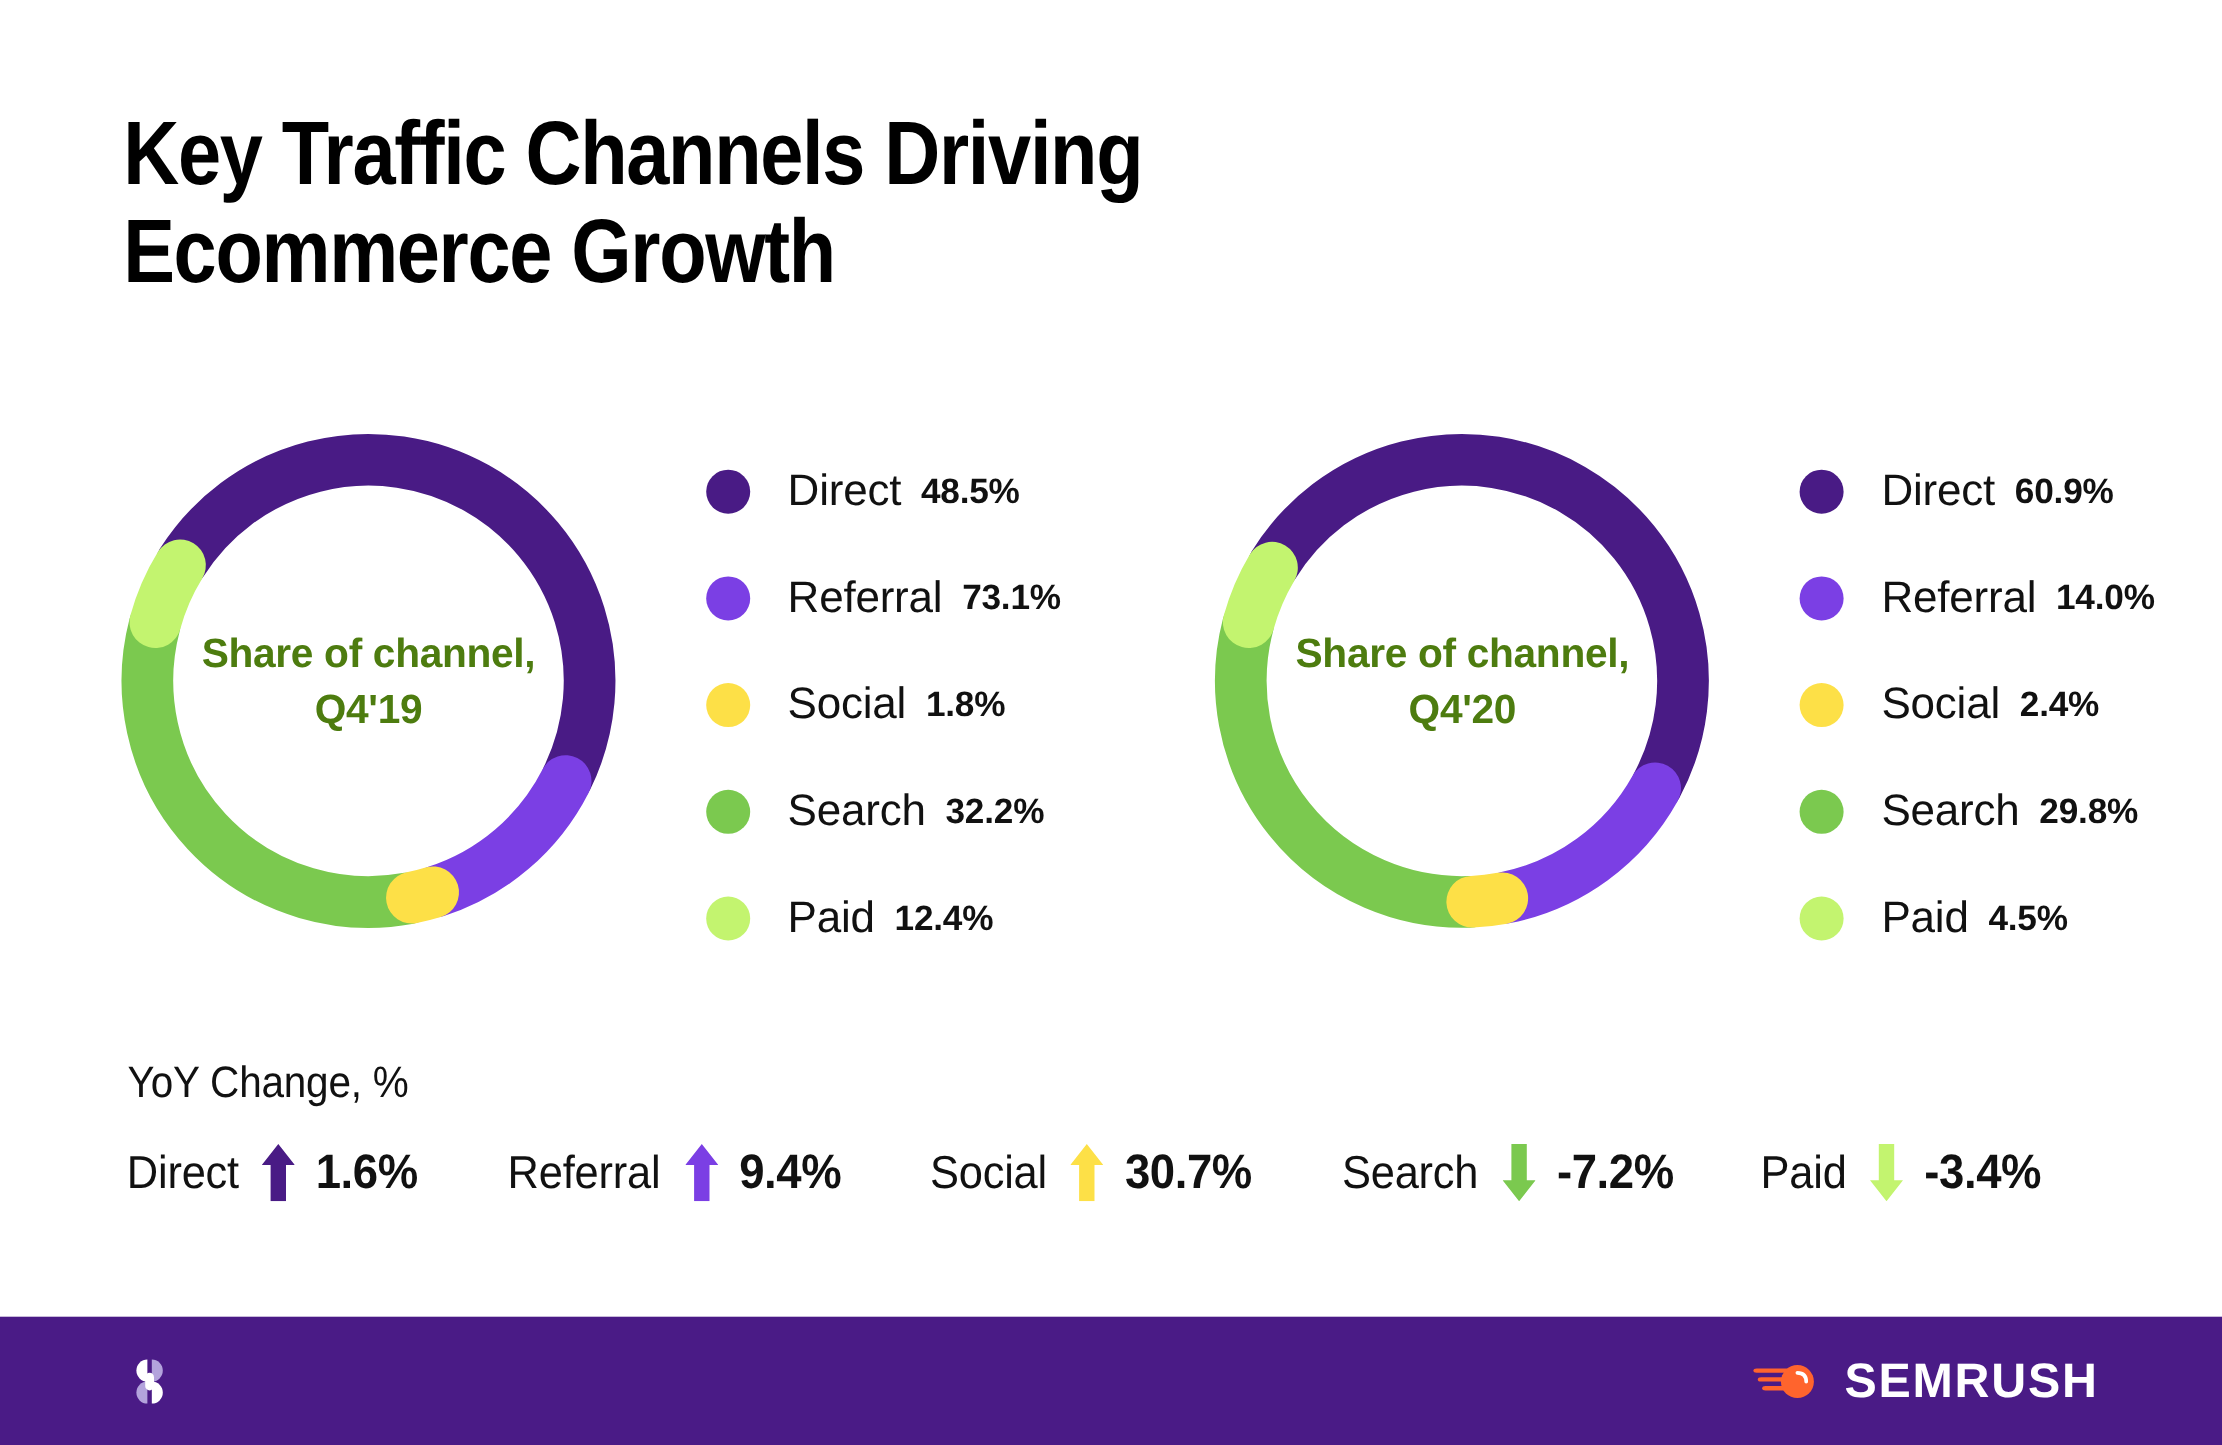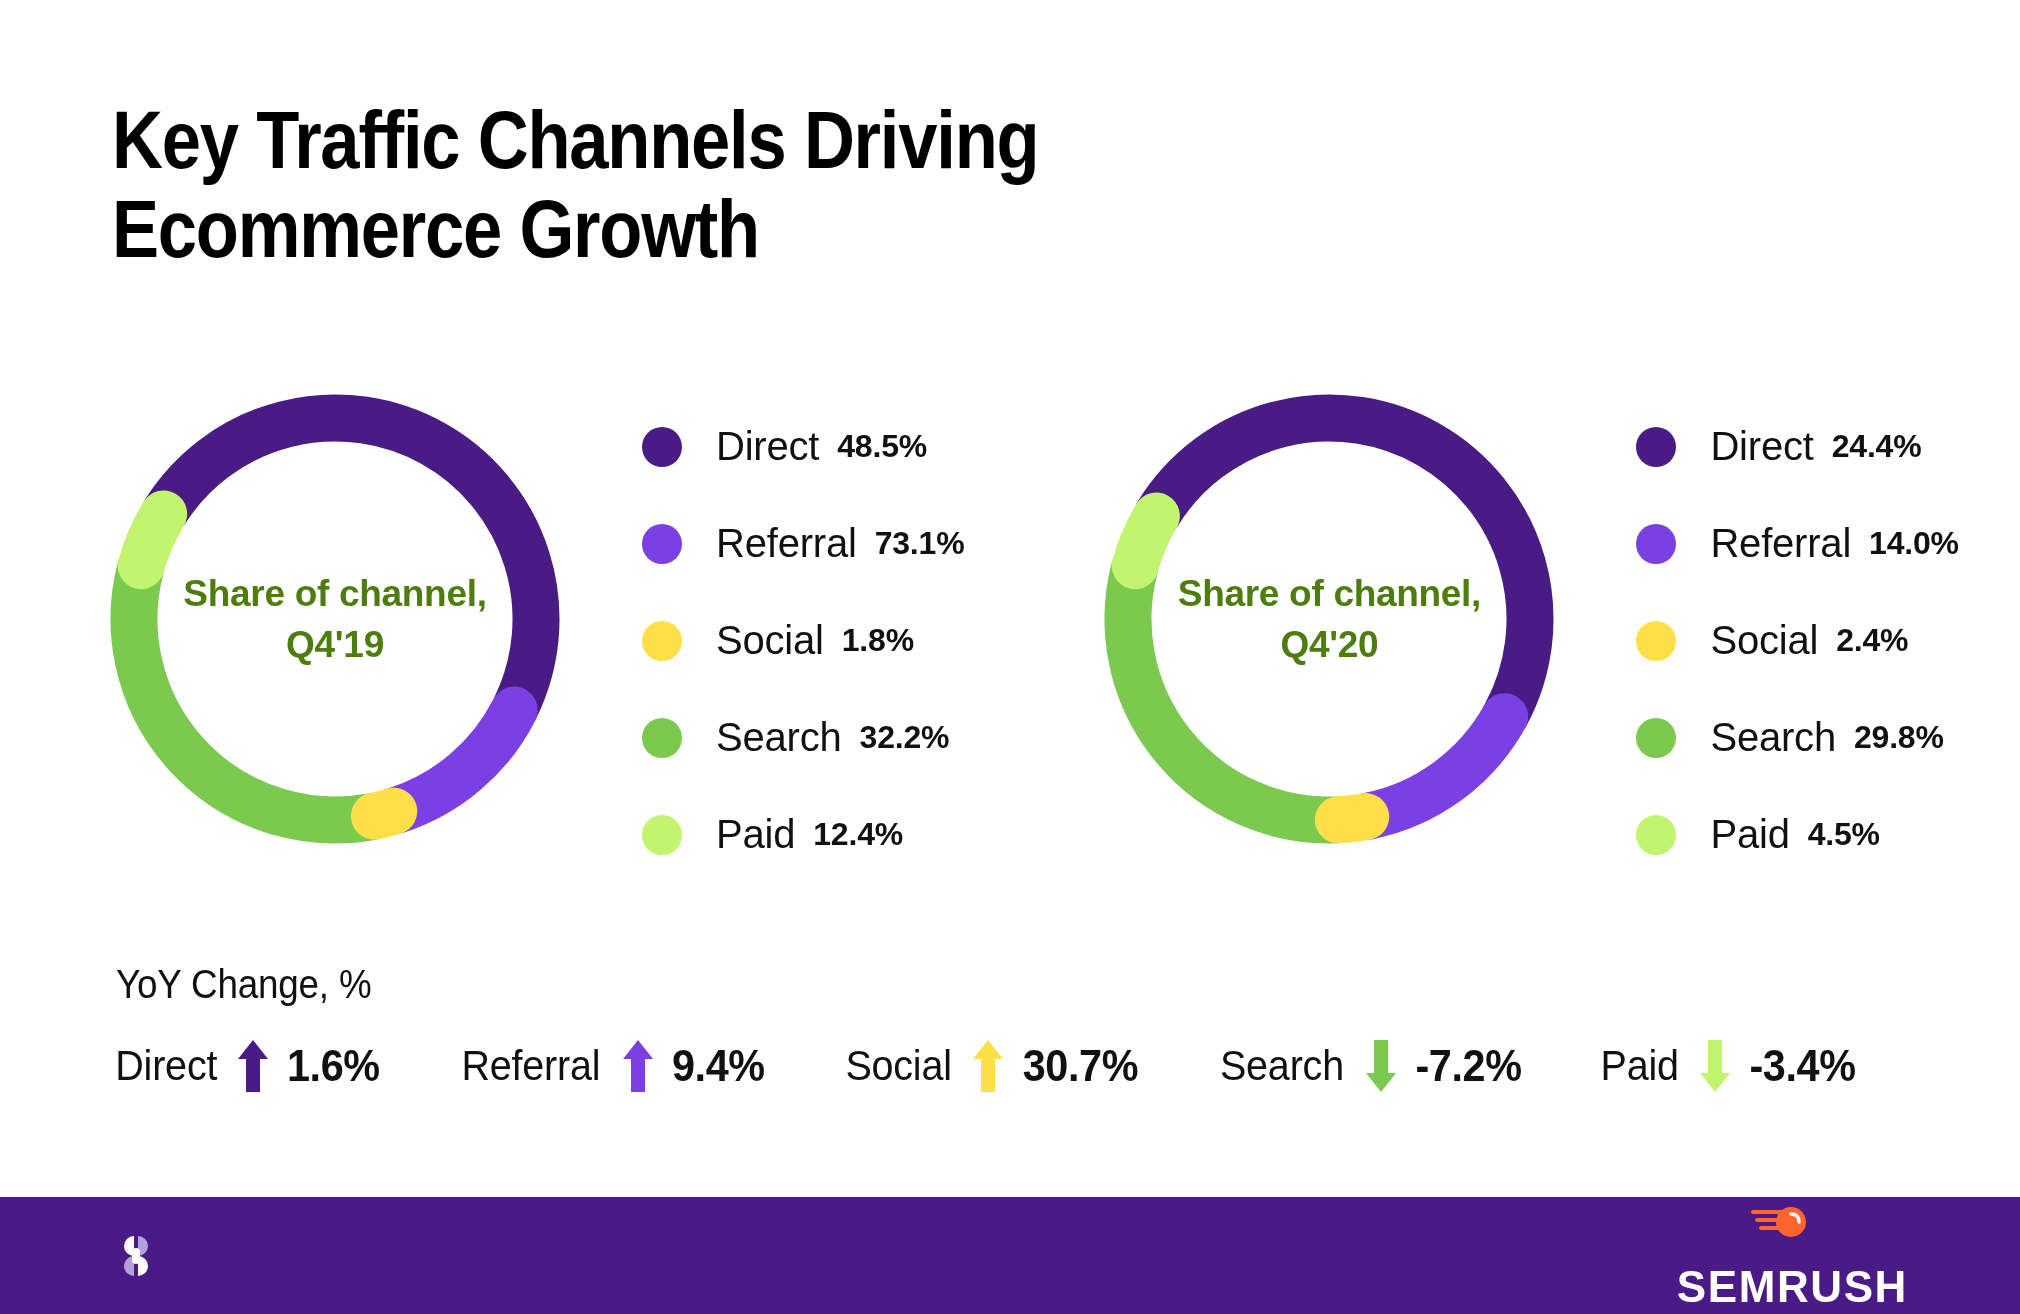--- a/index.html
+++ b/index.html
@@ -196,21 +196,20 @@
   #apptopia-word {
     margin-left: 22px;
     font-size: 50px;
     color: #ffffff;
     letter-spacing: 0.5px;
     font-weight: 400;
   }
 
   #semrush-logo {
     display: flex;
-    flex-direction: column;
     align-items: center;
     margin-right: 112px;
   }
   #semrush-mark { width: 62px; height: 44px; flex: 0 0 62px; }
   #semrush-mark svg { display: block; width: 62px; height: 44px; }
   #semrush-word {
     margin-left: 22px;
     font-size: 44px;
     font-weight: bold;
     color: #ffffff;
@@ -287,21 +286,21 @@
         <div class="donut-center">
           <div class="donut-center-line">Share of channel,</div>
           <div class="donut-center-line">Q4'20</div>
         </div>
       </div>
 
       <div class="legend" id="legend-1">
         <div class="legend-row">
           <span class="legend-dot" style="background: rgb(73, 27, 133);"></span>
           <span class="legend-label">Direct</span>
-          <span class="legend-value">24.4%</span>
+          <span class="legend-value">60.9%</span>
         </div>
         <div class="legend-row">
           <span class="legend-dot" style="background: rgb(123, 63, 228);"></span>
           <span class="legend-label">Referral</span>
           <span class="legend-value">14.0%</span>
         </div>
         <div class="legend-row">
           <span class="legend-dot" style="background: rgb(253, 224, 71);"></span>
           <span class="legend-label">Social</span>
           <span class="legend-value">2.4%</span>

